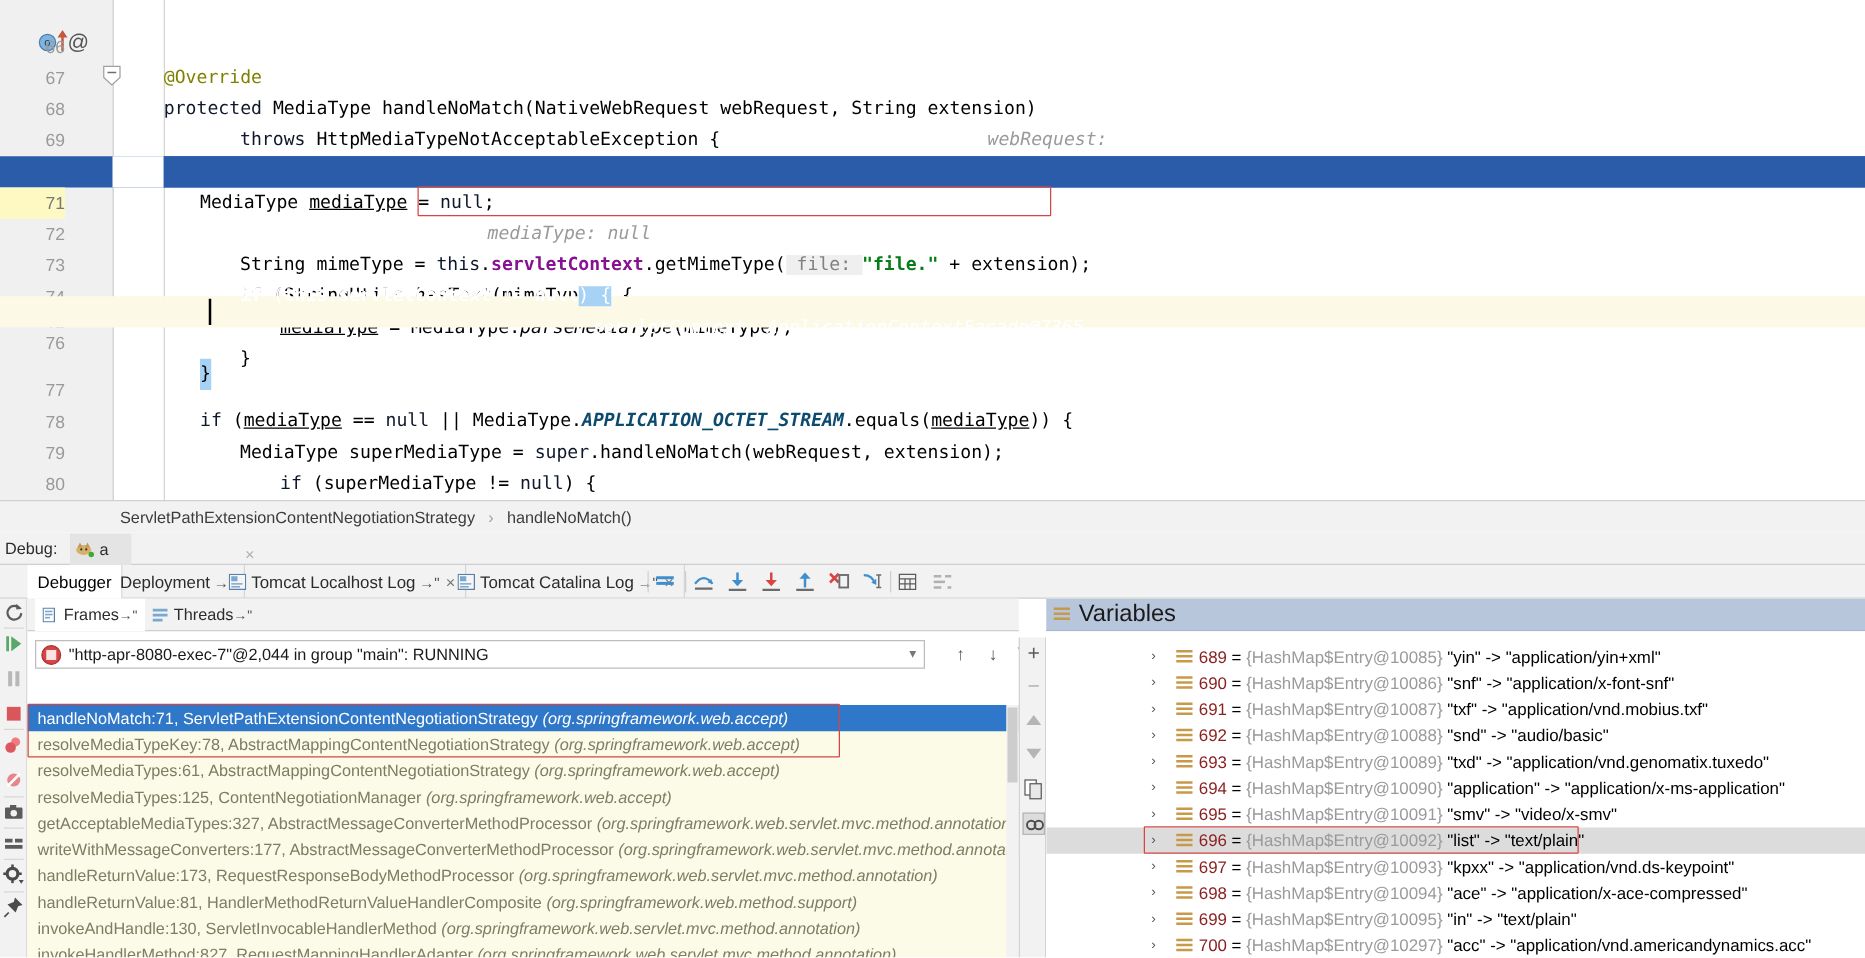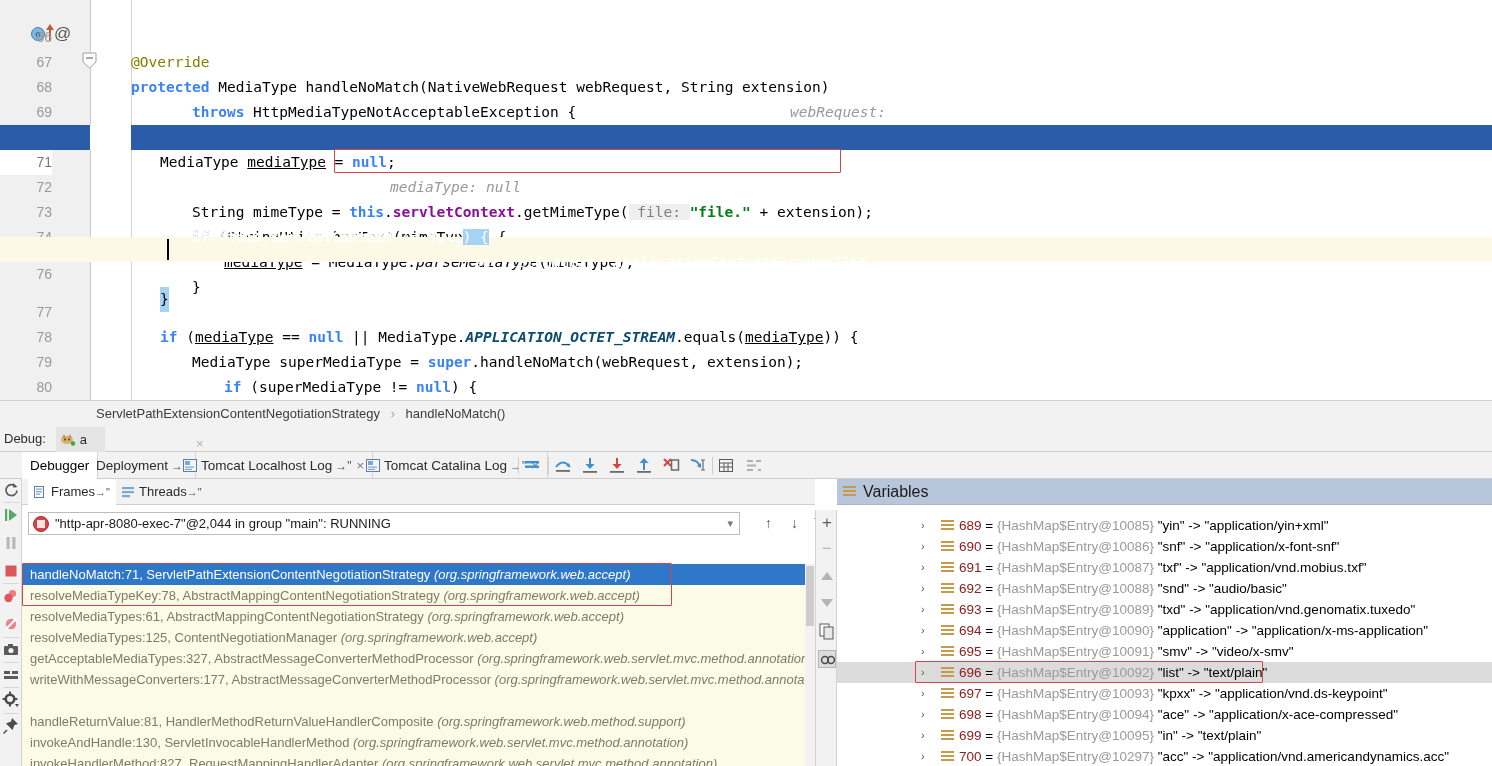--- a/index.html
+++ b/index.html
@@ -36,21 +36,21 @@
   .lno {
     position: absolute; left: 0; width: 52px; text-align: right;
     color: #999999; font-family: "Liberation Sans", sans-serif; font-size: 14px;
   }
   .ctext { position: absolute; left: 131px; color: #000000; }
   .row-exec { background: #2b5caa; }
   .row-exec .ctext, .row-exec .ctext * { color: #ffffff; }
   .row-exec .lno { color: #777; }
   .row-cursor { background: #fdf9e7; }
 
-  .kw { color:#3b82f6; font-weight:bold; }
+  .kw { color:#0f172a; font-weight:normal; }
   .kw-w { color:#ffffff; font-weight:bold; }
   .str { color:#067d17; font-weight:bold; }
   .fld { color:#871094; }
   .fld-i { color:#0c4a6e; font-style:italic; }
   .mi { font-style:italic; }
   .ul { text-decoration: underline; }
   .ann { color: #808000; }
   .hintp { color:#9a9a9a; font-style:italic; font-weight:normal;text-align:right; }
   .hintg { color:#1aa81a; font-style:italic; }
   .parm { color:#808080; font-style:normal; background:#efefef; }
@@ -203,21 +203,21 @@
   .rtbi { position:absolute; left:2px; width:18px; height:18px; }
 
   
   #varspanel {
     position:absolute; left:837px; top:479px; width:655px; height:287px;
     background:#ffffff;
   }
   #vars-header {
     position:absolute; left:0; top:0; width:655px; height:26px;
     background:#b8c6dc; border-bottom:1px solid #a8b6cc;
-    font-size:16px; color:#1a1a1a; line-height:26px; padding-left:26px;
+    font-size:19px; color:#1a1a1a; line-height:26px; padding-left:26px;
   }
   #vars-header-ico {
     position:absolute; left:6px; top:7px; width:13px; height:12px;
   }
   #varlist {
     position:absolute; left:0; top:26px; width:655px; height:261px;
     background:#ffffff; overflow:hidden;
   }
   .vrow {
     position:absolute; left:0; width:655px; height:21px; line-height:21px;
@@ -287,21 +287,21 @@
       <span class="lno">69</span>
     </div>
 
     <div class="code-row" style="top:100px;">
       <span class="lno">70</span>
       <span class="ctext" style="left:160px;"><span>MediaType </span><span class="ul">mediaType</span><span> = </span><span class="kw">null</span><span>;</span></span>
       <span class="ctext hintp" style="left:390px;">mediaType: null</span>
     </div>
 
     <div class="code-row row-exec" style="top:125px;">
-      <span class="lno" style="background:#ffffff;">71</span>
+      <span class="lno" style="background:#fef9c3;">71</span>
       <span style="position:absolute;left:90px;top:0;width:41px;height:25px;background:#fff;"></span>
       <span style="position:absolute;left:131px;top:0;width:1361px;height:25px;background:#2b5caa;"></span>
       <span class="ctext" style="left:192px;z-index:2;"><span class="kw-w">if</span><span style="color:#fff"> (</span><span class="kw-w">this</span><span style="color:#fff">.</span><span style="color:#fff;font-weight:bold;">servletContext</span><span style="color:#fff"> != </span><span class="kw-w">null</span><span style="color:#fff;background:#a6d2f5;">) {</span></span>
       <span class="ctext hintg" style="left:474px;z-index:2;">servletContext: ApplicationContextFacade@7365</span>
     </div>
 
     <div class="code-row" style="top:150px;">
       <span class="lno">72</span>
       <span class="ctext" style="left:192px;"><span>String mimeType = </span><span class="kw">this</span><span>.</span><span class="fld" style="font-weight:bold">servletContext</span><span>.getMimeType(</span><span class="parm"> file: </span><span class="str">"file."</span><span> + extension);</span></span>
     </div>
@@ -610,20 +610,24 @@
       <span class="pkg">(org.springframework.web.accept)</span>
     </div>
     <div class="frow" style="top:84px;">
       <span>getAcceptableMediaTypes:327, AbstractMessageConverterMethodProcessor</span>
       <span class="pkg">(org.springframework.web.servlet.mvc.method.annotation)</span>
     </div>
     <div class="frow" style="top:105px;">
       <span>writeWithMessageConverters:177, AbstractMessageConverterMethodProcessor</span>
       <span class="pkg">(org.springframework.web.servlet.mvc.method.annotation)</span>
     </div>
+    <div class="frow" style="top:126px;">
+      <span>handleReturnValue:173, RequestResponseBodyMethodProcessor</span>
+      <span class="pkg">(org.springframework.web.servlet.mvc.method.annotation)</span>
+    </div>
     <div class="frow" style="top:147px;">
       <span>handleReturnValue:81, HandlerMethodReturnValueHandlerComposite</span>
       <span class="pkg">(org.springframework.web.method.support)</span>
     </div>
     <div class="frow" style="top:168px;">
       <span>invokeAndHandle:130, ServletInvocableHandlerMethod</span>
       <span class="pkg">(org.springframework.web.servlet.mvc.method.annotation)</span>
     </div>
     <div class="frow" style="top:189px;">
       <span>invokeHandlerMethod:827, RequestMappingHandlerAdapter</span>

